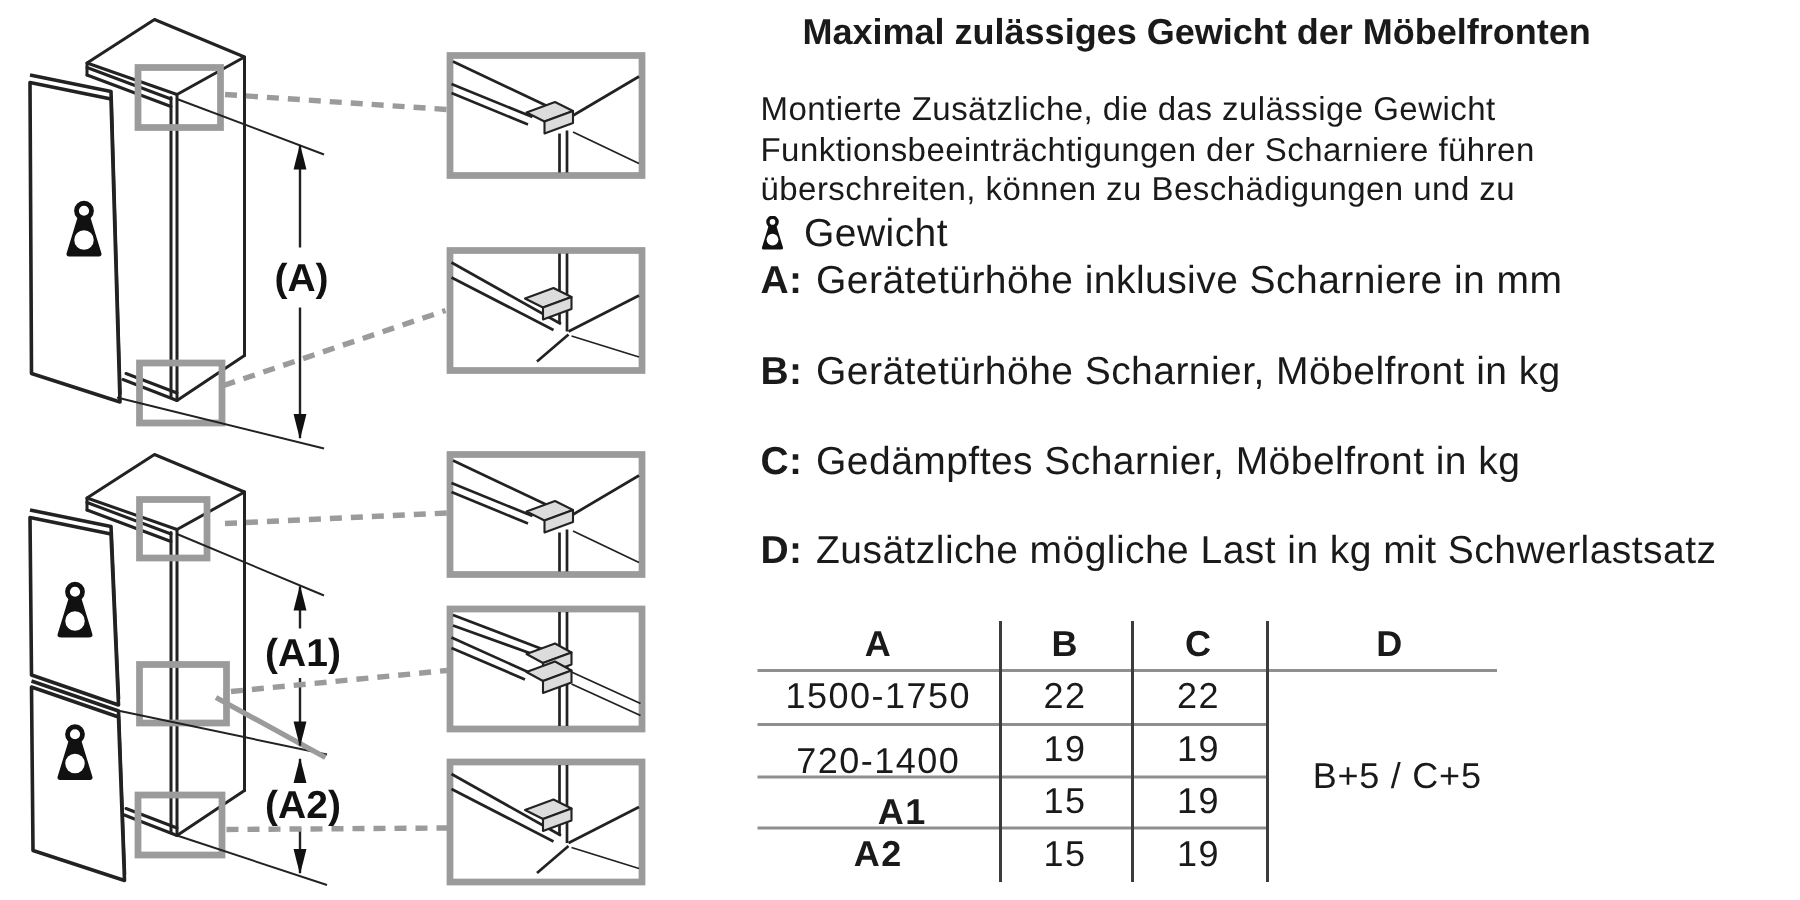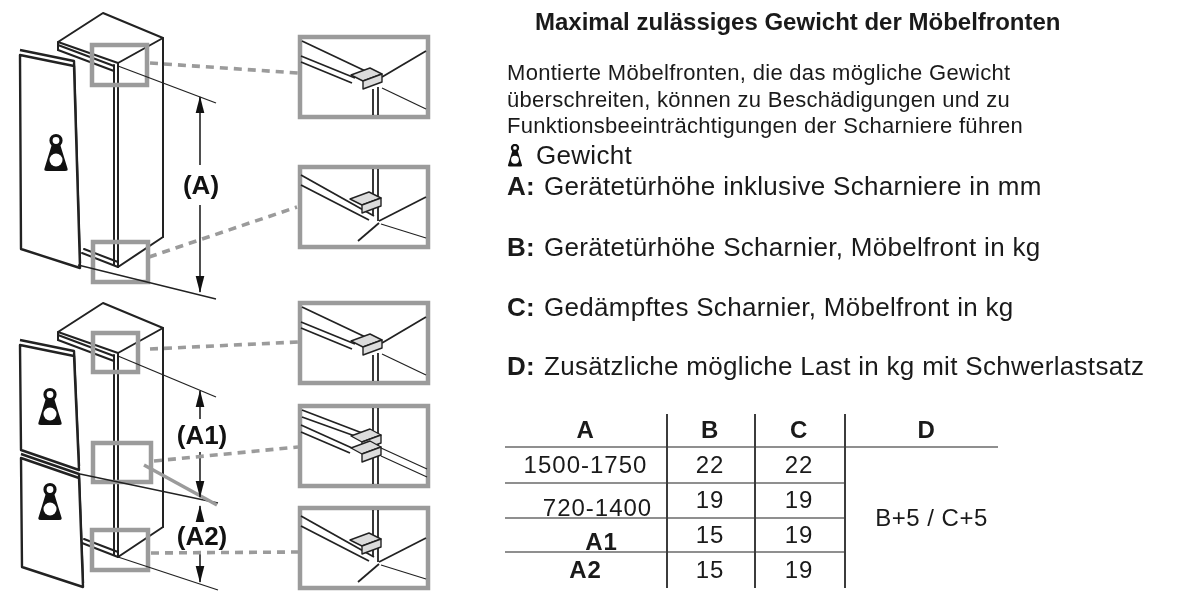--- a/index.html
+++ b/index.html
@@ -207,23 +207,23 @@
     </g>
 
     <g>
         <use href="#detail-bottom" y="341"></use>
       </g>
   </svg>
 
   <div class="abs title">Maximal zulässiges Gewicht der Möbelfronten</div>
 
   <div class="abs intro">
-    <div>Montierte Möbelfronten, die das mögliche Gewicht</div>
+    <div>Montierte Zusätzliche, die das zulässige Gewicht</div>
+    <div>Funktionsbeeinträchtigungen der Scharniere führen</div>
     <div>überschreiten, können zu Beschädigungen und zu</div>
-    <div>Funktionsbeeinträchtigungen der Scharniere führen</div>
   </div>
 
   <div class="abs legend-line" style="top:140px;">
     <svg class="w-ic" width="16" height="23" viewBox="0 0 26 38">
       <circle cx="13" cy="6.5" r="5" fill="#fff" stroke="#111" stroke-width="3.8"></circle>
       <path d="M 9,10 L 17,10 L 24.5,34.5 Q 25.4,37 22,37 L 4,37 Q 0.6,37 1.5,34.5 Z" fill="#111"></path>
       <circle cx="13" cy="26" r="6.5" fill="#fff"></circle>
     </svg>
     <span>Gewicht</span>
   </div>
@@ -260,21 +260,21 @@
 
     <div class="tc th" style="left:0;top:0;width:161px;height:32px;">A</div>
     <div class="tc th" style="left:161px;top:0;width:88px;height:32px;">B</div>
     <div class="tc th" style="left:249px;top:0;width:90px;height:32px;">C</div>
     <div class="tc th" style="left:339px;top:0;width:165px;height:32px;">D</div>
 
     <div class="tc" style="left:0;top:34px;width:161px;height:34px;">1500-1750</div>
     <div class="tc" style="left:161px;top:34px;width:88px;height:34px;">22</div>
     <div class="tc" style="left:249px;top:34px;width:90px;height:34px;">22</div>
 
-    <div class="tc" style="left:12px;top:69px;width:161px;height:50px;">720-1400</div>
+    <div class="tc" style="left:0;top:69px;width:161px;height:50px;">720-1400</div>
     <div class="tc" style="left:161px;top:69px;width:88px;height:34px;">19</div>
     <div class="tc" style="left:249px;top:69px;width:90px;height:34px;">19</div>
 
     <div class="tc bold" style="left:16px;top:104px;width:161px;height:47px;">A1</div>
     <div class="tc" style="left:161px;top:104px;width:88px;height:33px;">15</div>
     <div class="tc" style="left:249px;top:104px;width:90px;height:33px;">19</div>
 
     <div class="tc bold" style="left:0;top:138px;width:161px;height:36px;">A2</div>
     <div class="tc" style="left:161px;top:138px;width:88px;height:36px;">15</div>
     <div class="tc" style="left:249px;top:138px;width:90px;height:36px;">19</div>

